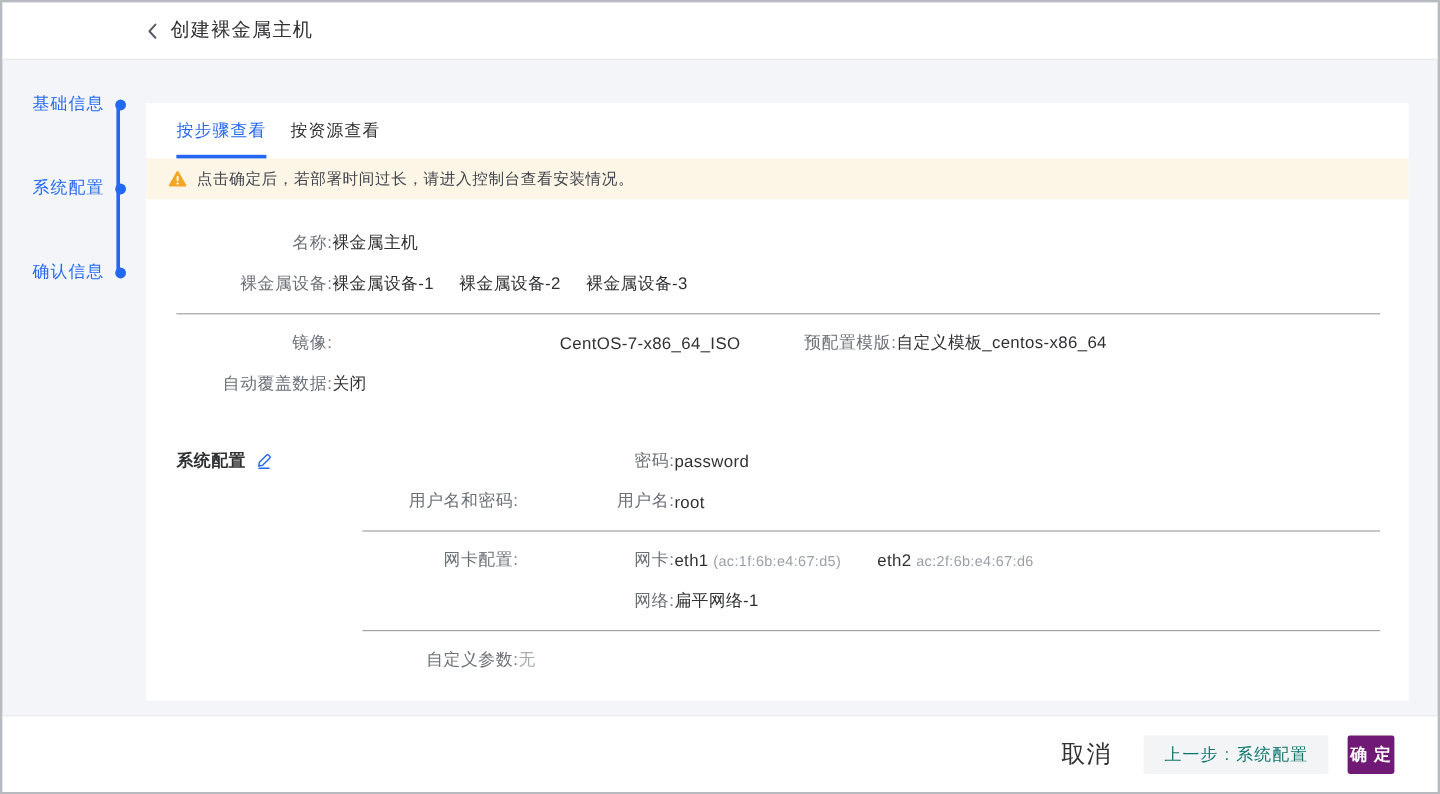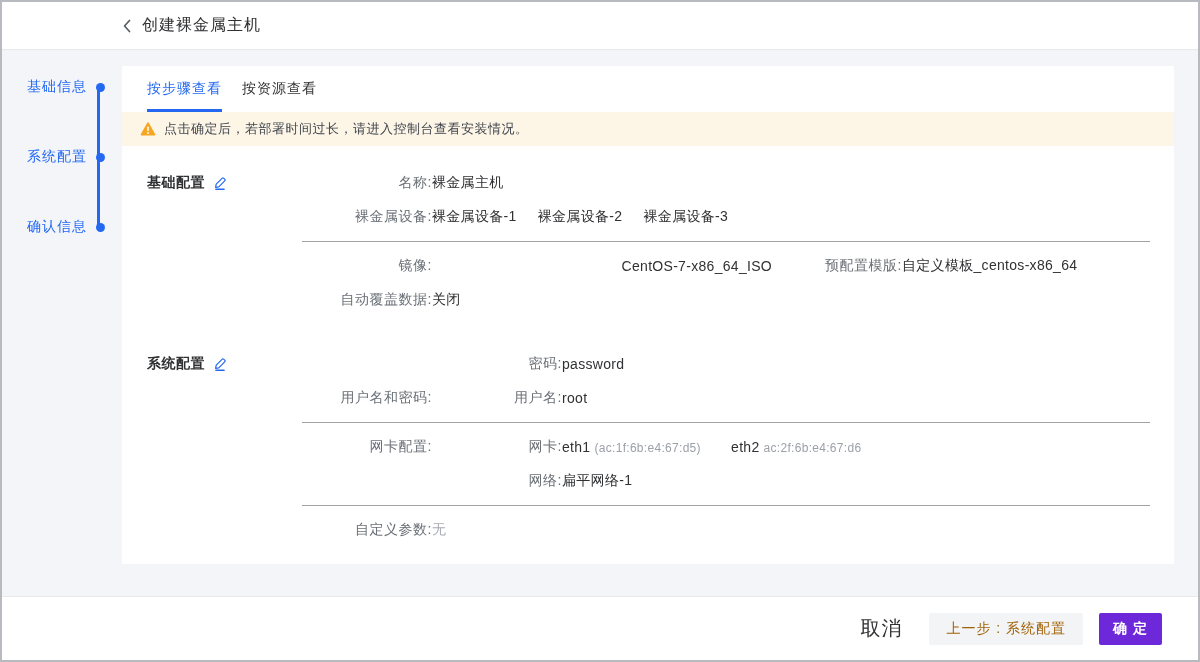--- a/index.html
+++ b/index.html
@@ -21,21 +21,21 @@
   .body { position:relative; height:546px; }
   
   .steps { position:absolute; left:0; top:0; width:120px; height:100%; }
   .step-line { position:absolute; left:95px; top:38px; width:3px; height:140px; background:#2468f2; border-radius:2px; }
   .step { position:absolute; left:0; width:120px; height:20px; display:flex; align-items:center; justify-content:flex-end; padding-right:17px; cursor:pointer; }
   .step-1 { top:27px; } .step-2 { top:97px; } .step-3 { top:167px; }
   .step-label { font-size:14px; color:#2468f2; letter-spacing:1px; }
   .step-dot { width:9px; height:9px; border-radius:50%; background:#2468f2; margin-left:9px; }
   
   .panel {
-    position:absolute; left:120px; top:16px; width:1052px; height:498px;
+    position:absolute; left:120px; top:36px; width:1052px; height:498px;
     background:#fff;
   }
   .tabbar { height:46px; display:flex; align-items:stretch; padding-left:25px; }
   .tab { font-size:14px; color:#303133; display:flex; align-items:center; margin-right:20px; cursor:pointer; border-bottom:3px solid transparent; padding-top:3px; letter-spacing:1px; }
   .tab.active { color:#2468f2; border-bottom-color:#2468f2; }
   .warnbar { height:34px; background:#fdf6e7; display:flex; align-items:center; padding-left:18px; }
   .warnbar svg { margin-right:8px; flex:none; }
   .warn-text { font-size:13px; color:#40454d; letter-spacing:.5px; }
   
   .content { padding:20px 24px 0 25px; }
@@ -57,22 +57,22 @@
   .mac { font-size:12px; color:#9b9fa8; margin-left:4px; }
   
   .footer {
     position:absolute; left:0; bottom:0; width:100%; height:64px; background:#fff;
     border-top:1px solid #e9e9ec; display:flex; align-items:center; justify-content:flex-end;
     padding-right:36px;
   }
   .btn-text { font-size:20px; color:#303133; cursor:pointer; margin-right:27px; letter-spacing:1px; }
   .btn { height:32px; border:none; border-radius:2px; font-size:14px; cursor:pointer;
          font-family:"Liberation Sans","DejaVu Sans",sans-serif; letter-spacing:1px; }
-  .btn-default { background:#f3f4f6; color:#a16207; padding:0 17px; margin-right:16px; }
-  .btn-primary { background:#6d28d9; color:#fff; padding:0 14px; font-weight:bold; }
+  .btn-default { background:#f3f4f6; color:#0f766e; padding:0 17px; margin-right:16px; }
+  .btn-primary { background:#701a75; color:#fff; padding:0 2px; font-weight:bold; }
 </style>
 </head>
 <body>
 
 <div class="screen">
 
   <div class="header">
     <div class="back-wrap">
       <svg width="10" height="16" viewBox="0 0 10 16">
         <polyline points="7.5,2.5 2.5,8 7.5,13.5" fill="none" stroke="#585d66" stroke-width="1.7" stroke-linecap="round" stroke-linejoin="round"></polyline>
@@ -111,29 +111,20 @@
           <path d="M7.1 1.1 L0.9 12 a1 1 0 0 0 0.87 1.5 h12.46 a1 1 0 0 0 0.87 -1.5 L8.9 1.1 a1.05 1.05 0 0 0 -1.8 0 Z" fill="#f5a623"></path>
           <rect x="7.25" y="4.6" width="1.5" height="4.6" rx="0.75" fill="#ffffff"></rect>
           <circle cx="8" cy="11" r="0.95" fill="#ffffff"></circle>
         </svg>
         <span class="warn-text">点击确定后，若部署时间过长，请进入控制台查看安装情况。</span>
       </div>
 
       <div class="content">
 
         <div class="section">
-          <div class="sec-head">
-            <span class="sec-title">基础配置</span>
-            <span class="edit-btn">
-              <svg width="14" height="14" viewBox="0 0 14 14">
-                <path d="M3.2 8.2 L9.3 2.1 a0.9 0.9 0 0 1 1.27 0 l1.33 1.33 a0.9 0.9 0 0 1 0 1.27 L5.8 10.8 L2.6 11.4 Z" fill="none" stroke="#2468f2" stroke-width="1.2" stroke-linejoin="round"></path>
-                <rect x="2.2" y="12.6" width="9.6" height="1.3" rx="0.6" fill="#2468f2"></rect>
-              </svg>
-            </span>
-          </div>
           <div class="sec-body">
             <div class="grp">
               <div class="row">
                 <span class="lbl">名称:</span>
                 <span class="val">裸金属主机</span>
               </div>
               <div class="row">
                 <span class="lbl">裸金属设备:</span>
                 <span class="val">
                   <span class="chip">裸金属设备-1</span>

